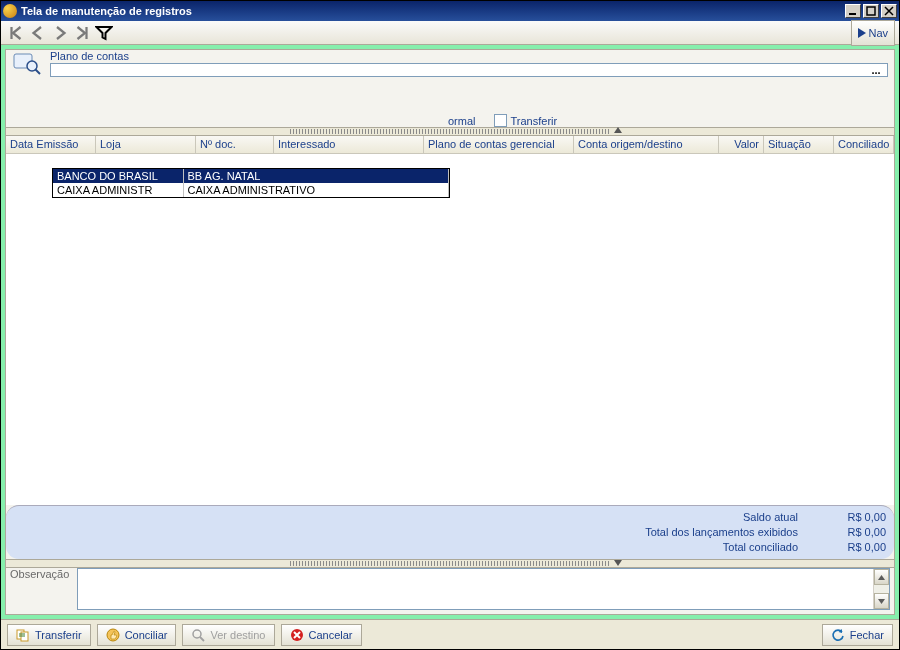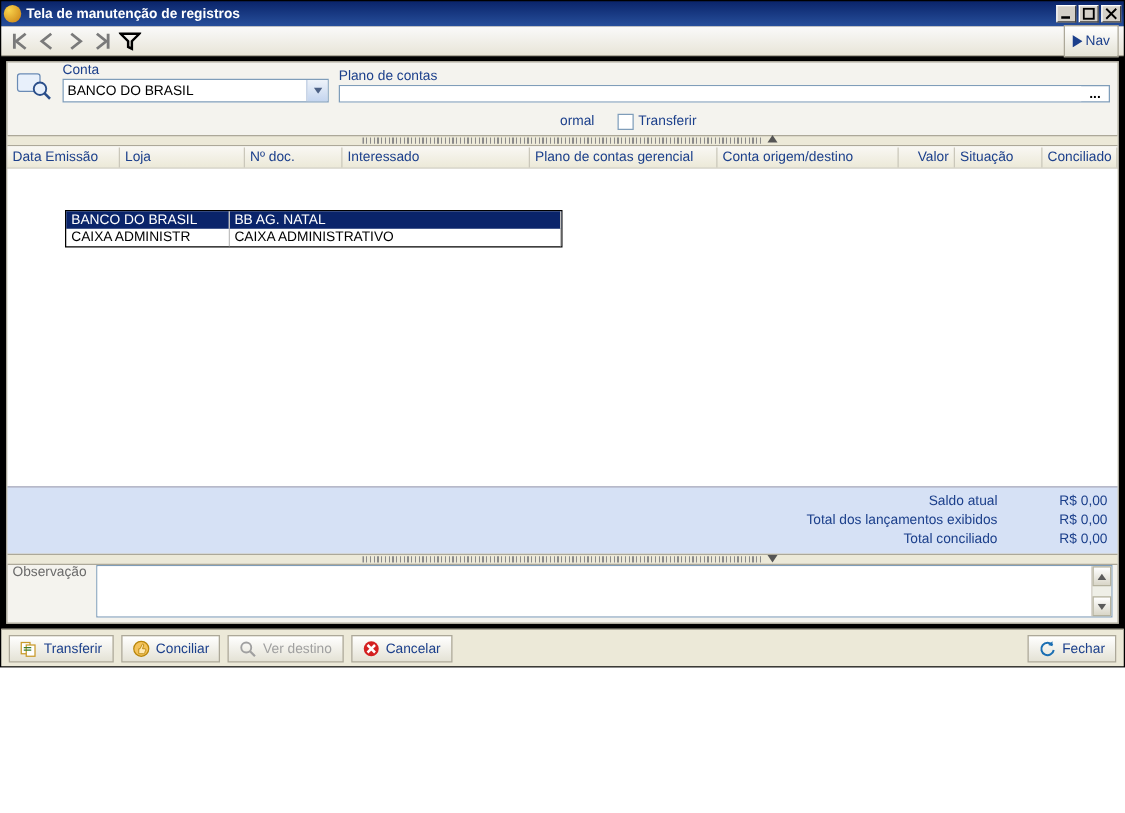--- a/index.html
+++ b/index.html
@@ -1,18 +1,18 @@
 <!DOCTYPE html>
 <html><head>
 <meta charset="utf-8">
 <style>
   * { box-sizing: border-box; }
   html, body { margin:0; padding:0; font-family: Tahoma, Arial, sans-serif; font-size:11px; }
   body { background:#fff; }
-  .window { width:900px; height:534px; border:1px solid #000; background:#000000; display:flex; flex-direction:column; position:relative; }
+  .window { width:900px; height:650px; border:1px solid #000; background:#86efac; display:flex; flex-direction:column; position:relative; }
   
   .titlebar { height:20px; background:linear-gradient(to bottom,#0a246a,#274f9b); color:#fff; display:flex; align-items:center; padding:0 2px; }
   .titlebar .title-icon { width:14px; height:14px; border-radius:50%; background:radial-gradient(circle at 30% 30%, #f9d34c, #c97e12); margin-right:4px; }
   .titlebar .title-text { flex:1; font-weight:bold; }
   .tb-btn { width:16px; height:14px; margin-left:2px; background:#d4d0c8; border:1px solid #fff; border-right-color:#404040; border-bottom-color:#404040; display:flex; align-items:center; justify-content:center; }
   .tb-btn svg { width:10px; height:10px; }
   
   .toolbar { height:24px; background:linear-gradient(to bottom,#fafafa,#e8e5d8); border-bottom:1px solid #aca899; display:flex; align-items:center; padding:0 4px; }
   .tool-ico { width:18px; height:18px; display:flex; align-items:center; justify-content:center; margin:0 2px; }
   .tool-ico svg { stroke:#7a7a7a; fill:none; }
@@ -37,33 +37,33 @@
   .plano-wrap { flex:1; height:19px; border:1px solid #7f9db9; background:#fff; display:flex; align-items:center; }
   .plano-wrap input { flex:1; border:none; outline:none; padding:0 3px; font:inherit; }
   .plano-dots { width:22px; text-align:center; font-weight:bold; cursor:pointer; }
   
   .dropdown { position:absolute; left:46px; top:118px; width:398px; border:1px solid #000; background:#fff; z-index:10; }
   .dropdown table { border-collapse:collapse; width:100%; }
   .dropdown td { padding:1px 4px; border-right:1px solid #c0c0c0; white-space:nowrap; }
   .dropdown tr.sel td { background:#0a246a; color:#fff; }
   .dropdown tr td:first-child { width:130px; }
   
-  .filter-row2 { height:22px; display:flex; align-items:center; padding:0 6px; color:#1b3f8b; }
+  .filter-row2 { height:22px; display:flex; align-items:flex-end; padding:0 6px; color:#1b3f8b;margin-top:24px; }
   .chk-group { display:flex; align-items:center; gap:4px; margin-right:16px; }
   .chk { width:13px; height:13px; border:1px solid #7f9db9; background:#fff; }
   
   .splitter { height:9px; background:#ece9d8; display:flex; align-items:center; justify-content:center; border-top:1px solid #aca899; border-bottom:1px solid #aca899; }
   .splitter .grip { width:320px; height:5px; background:repeating-linear-gradient(90deg,#8a8a8a 0 1px,transparent 1px 3px); position:relative; }
   .splitter .arrow-up { position:absolute; right:-12px; top:-2px; width:0; height:0; border-left:4px solid transparent; border-right:4px solid transparent; border-bottom:6px solid #555; }
   
-  .grid-head { height:18px; background:linear-gradient(to bottom,#f9f8f4,#ece9d8); border-bottom:1px solid #cac7ba; display:flex; color:#1b3f8b;align-items:center; }
+  .grid-head { height:18px; background:linear-gradient(to bottom,#f9f8f4,#ece9d8); border-bottom:1px solid #cac7ba; display:flex; color:#1b3f8b; }
   .gh { border-right:1px solid #cac7ba; padding:2px 4px; white-space:nowrap; overflow:hidden; }
   .grid-body { flex:1; background:#fff; }
   
-  .totals { background:#d6e1f5; border-top:1px solid #aab; padding:4px 8px; color:#1b3f8b; }
+  .totals { background:#d6e1f5; border-top:1px solid #aab; padding:4px 8px; color:#1b3f8b;border-radius:13px; }
   .totals .trow { display:flex; justify-content:flex-end; gap:28px; line-height:1.35; }
   .totals .trow .tval { width:60px; text-align:right; }
   
   .splitter2 { height:9px; background:#ece9d8; display:flex; align-items:center; justify-content:center; border-top:1px solid #aca899; border-bottom:1px solid #aca899; }
   .splitter2 .grip { width:320px; height:5px; background:repeating-linear-gradient(90deg,#8a8a8a 0 1px,transparent 1px 3px); position:relative; }
   .splitter2 .arrow-dn { position:absolute; right:-12px; top:-1px; width:0; height:0; border-left:4px solid transparent; border-right:4px solid transparent; border-top:6px solid #555; }
   
   .obs-block { display:flex; flex-direction:row; height:46px; }
   .obs-lbl { color:#6a6a6a; padding:0 4px; }
   .obs-area { flex:1; margin:0 4px 4px 4px; border:1px solid #7f9db9; background:#fff; display:flex; }
@@ -142,31 +142,20 @@
 
   <div class="content">
 
     <div class="filter-row">
       <div class="mag-icon">
         <svg viewBox="0 0 28 24">
             <rect x="1" y="2" width="18" height="14" rx="2" fill="#e8f0fb" stroke="#6a8bb5"></rect>
             <circle cx="19" cy="14" r="5" fill="#e8f0fb" stroke="#2a4e8a" stroke-width="1.5"></circle>
             <line x1="22.5" y1="17.5" x2="27" y2="22" stroke="#2a4e8a" stroke-width="2"></line>
           </svg>
-      </div>
-      <div class="field">
-        <span class="lbl">Conta</span>
-        <div class="combo account">
-          <div class="combo-text">BANCO DO BRASIL</div>
-          <div class="combo-btn">
-              <svg viewBox="0 0 7 5">
-                <path d="M0 0 H7 L3.5 5 Z"></path>
-              </svg>
-            </div>
-        </div>
       </div>
       <div class="field" style="flex:1;">
         <span class="lbl">Plano de contas</span>
         <div class="plano-wrap">
           <input type="text" value="" style="">
           <div class="plano-dots">...</div>
         </div>
       </div>
     </div>
 

